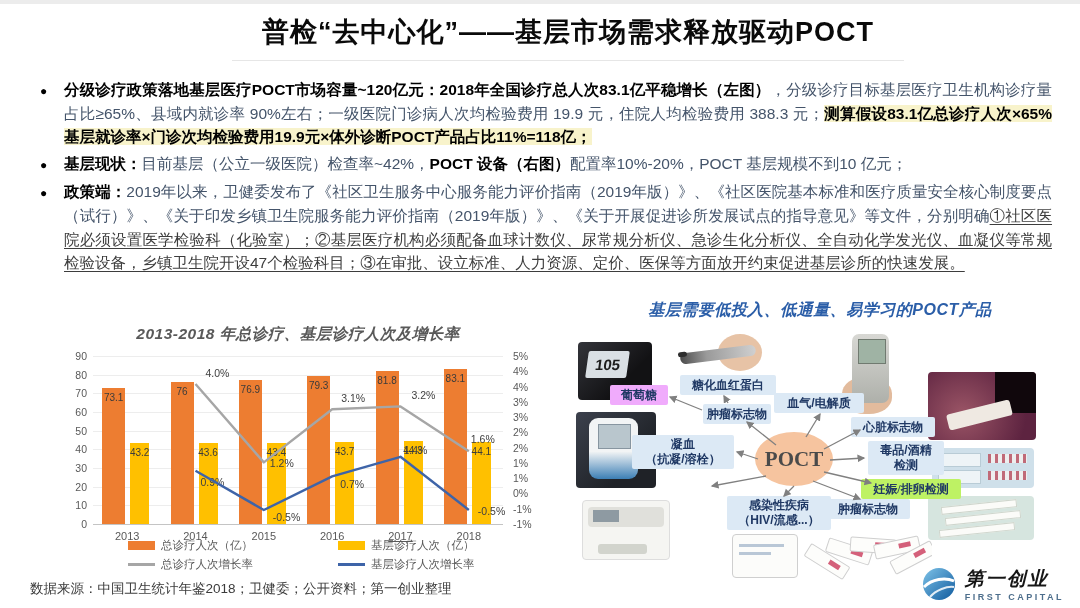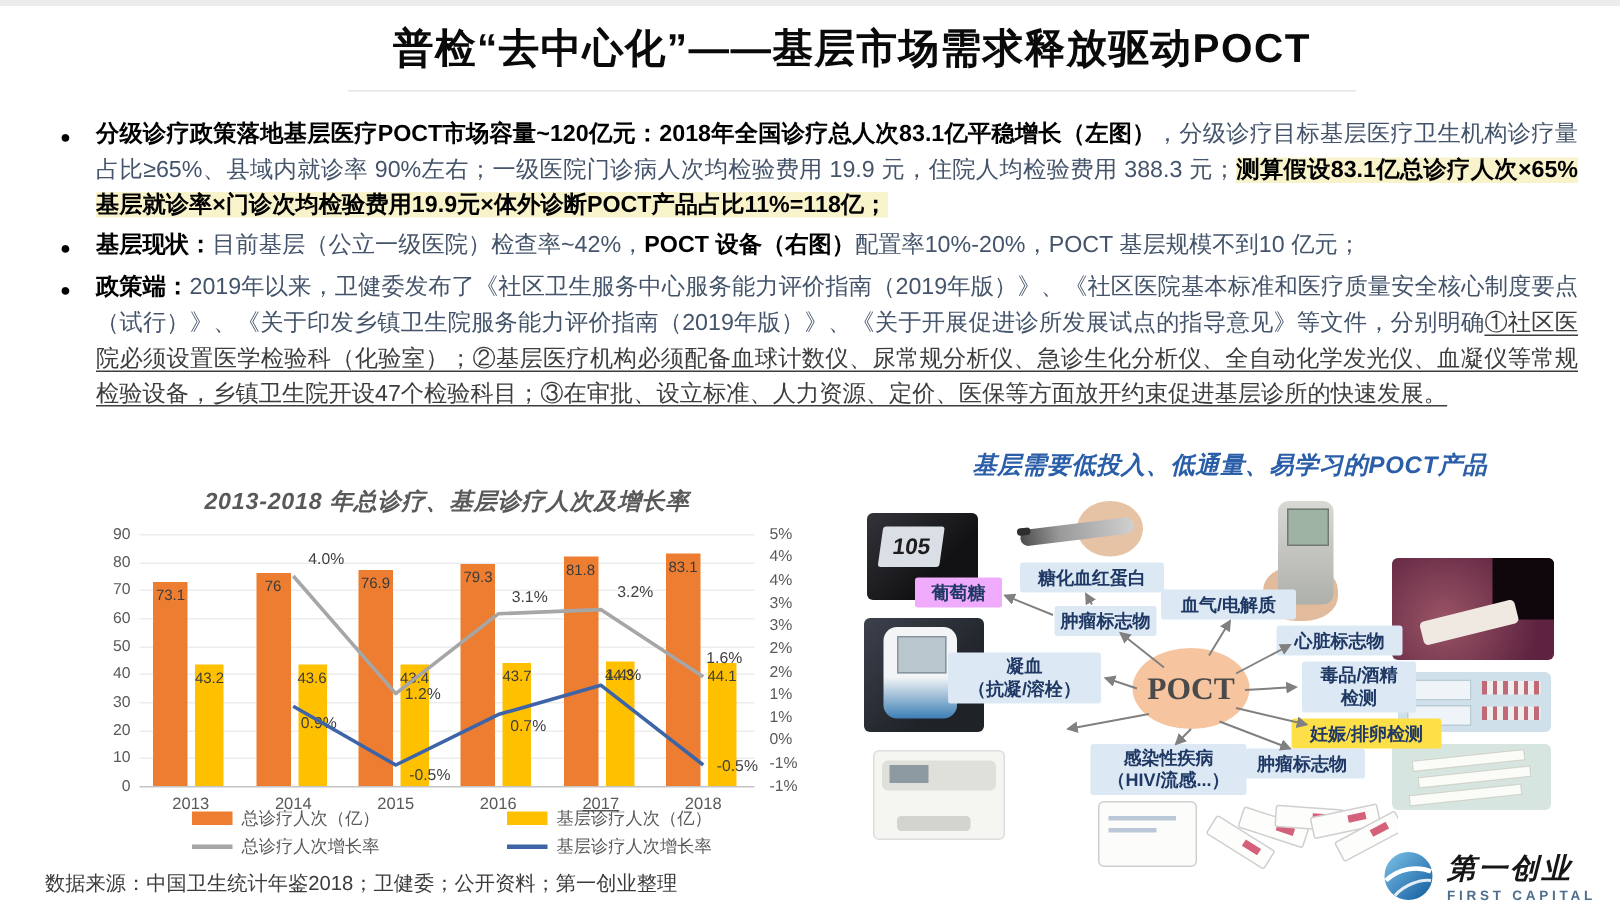--- a/index.html
+++ b/index.html
@@ -264,21 +264,21 @@
         <i></i>
       </span>
   </div>
 <div class="map-label" style="background: rgb(220, 233, 245); left: 143px; top: 104px; width: 68px; min-height: 20px;">肿瘤标志物</div>
     <div class="map-label" style="background: rgb(220, 233, 245); left: 120px; top: 75px; width: 96px; min-height: 20px;">糖化血红蛋白</div>
     <div class="map-label" style="background: #f0abfc; left: 50px; top: 85px; width: 58px; min-height: 20px;">葡萄糖</div>
     <div class="map-label" style="background: rgb(220, 233, 245); left: 214px; top: 93px; width: 90px; min-height: 20px;">血气/电解质</div>
     <div class="map-label" style="background: rgb(220, 233, 245); left: 291px; top: 117px; width: 84px; min-height: 20px;">心脏标志物</div>
     <div class="map-label" style="background: rgb(220, 233, 245); left: 308px; top: 141px; width: 76px; min-height: 34px;">毒品/酒精
 检测</div>
-    <div class="map-label" style="background: #fde047; left: 301px; top: 179px; width: 100px; min-height: 20px; font-family: Liberation Serif, serif;">妊娠/排卵检测</div>
+    <div class="map-label" style="background: #bef264; left: 301px; top: 179px; width: 100px; min-height: 20px; font-family: Liberation Serif, serif;">妊娠/排卵检测</div>
     <div class="map-label" style="background: rgb(220, 233, 245); left: 266px; top: 199px; width: 84px; min-height: 20px;">肿瘤标志物</div>
     <div class="map-label" style="background: rgb(220, 233, 245); left: 167px; top: 196px; width: 104px; min-height: 34px;">感染性疾病
 （HIV/流感...）</div>
     <div class="map-label" style="background: rgb(220, 233, 245); left: 72px; top: 135px; width: 102px; min-height: 34px;">凝血
 （抗凝/溶栓）</div>
     <div id="poct-center" style="background: rgb(246, 196, 159); left: 195px; top: 132px; width: 78px; height: 54px;">POCT</div>
     <svg width="520" height="282" id="mapsvg">
       <defs>
         <marker id="arw" markerWidth="7" markerHeight="7" refX="5" refY="3" orient="auto">
           <path d="M0,0 L6,3 L0,6 z" fill="#808080"></path>

